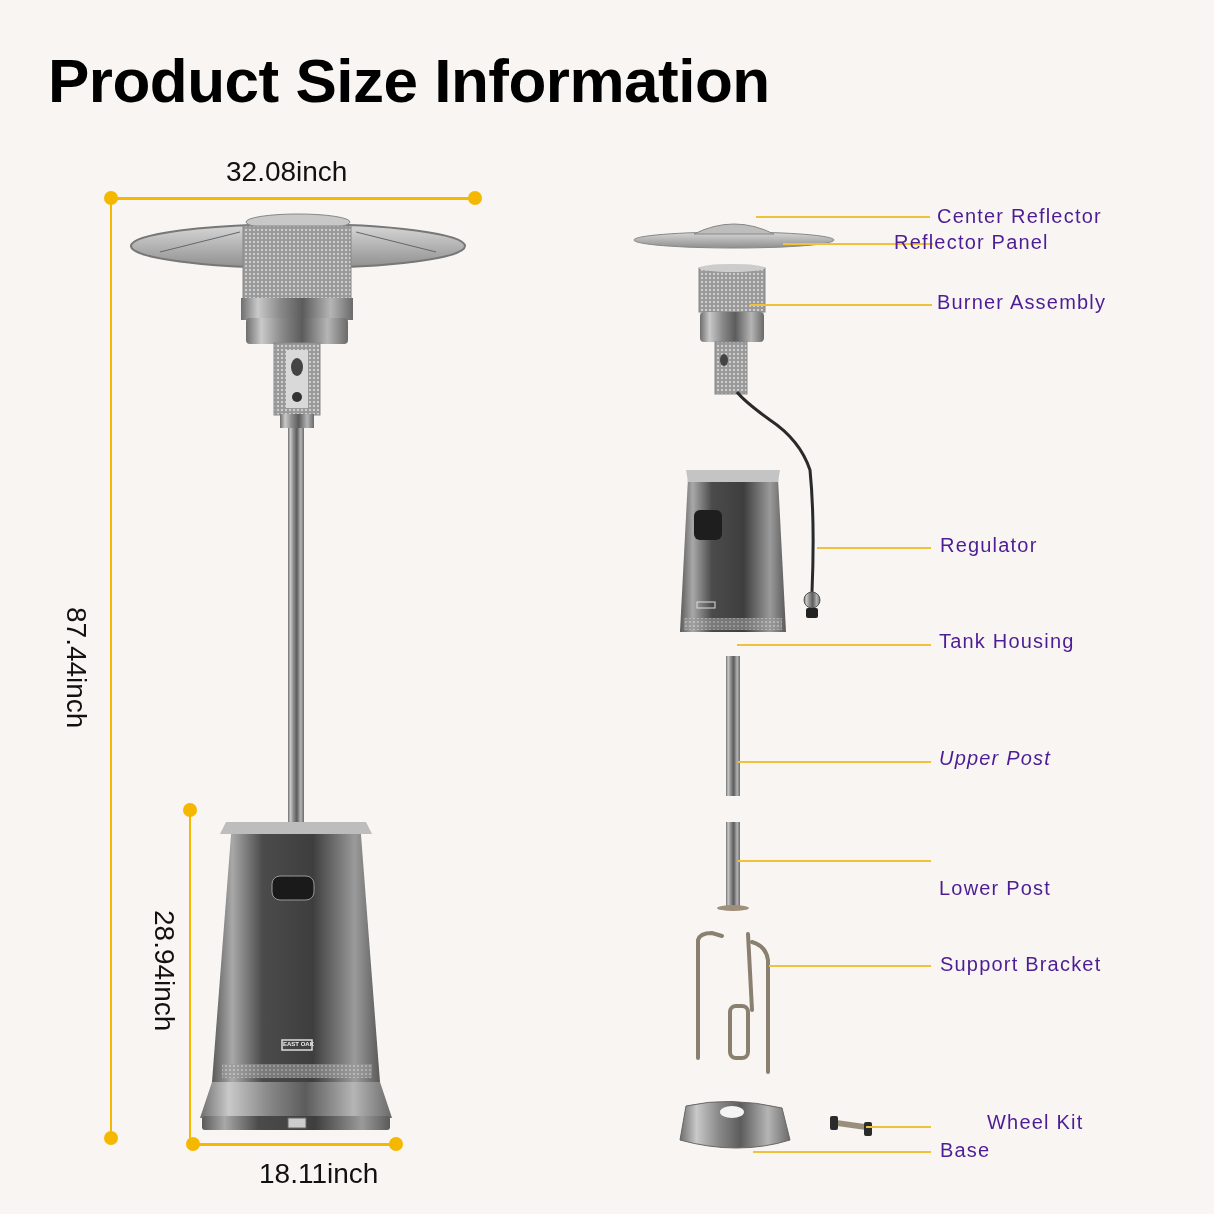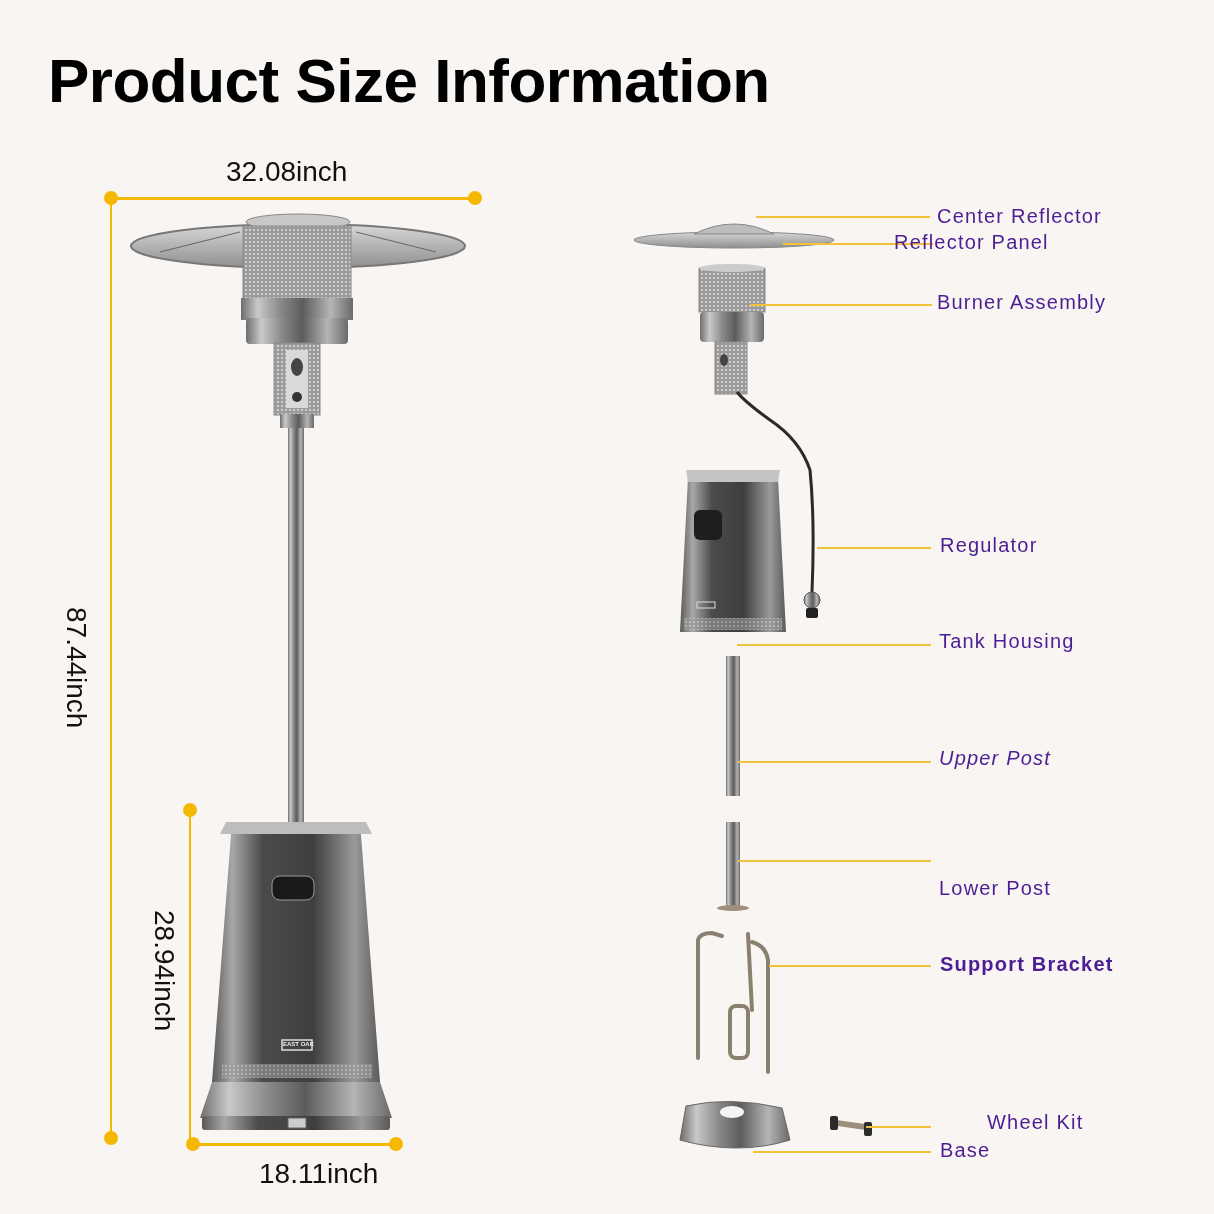--- a/index.html
+++ b/index.html
@@ -164,19 +164,19 @@
 <div class="abs leader" style="left:737px;top:644px;width:194px;"></div>
 <div class="abs part-label" style="left:939px;top:631px;">Tank Housing</div>
 
 <div class="abs leader" style="left:738px;top:761px;width:193px;"></div>
 <div class="abs part-label" style="left:939px;top:748px;font-style:italic;">Upper Post</div>
 
 <div class="abs leader" style="left:738px;top:860px;width:193px;"></div>
 <div class="abs part-label" style="left:939px;top:846px;margin-top:32px;">Lower Post</div>
 
 <div class="abs leader" style="left:769px;top:965px;width:162px;"></div>
-<div class="abs part-label" style="left:940px;top:954px;font-weight:bold;">Support Bracket</div>
+<div class="abs part-label" style="left:940px;top:954px;">Support Bracket</div>
 
 <div class="abs leader" style="left:866px;top:1126px;width:65px;"></div>
 <div class="abs part-label" style="left:971px;top:1112px;margin-left:16px;">Wheel Kit</div>
 
 <div class="abs leader" style="left:753px;top:1151px;width:178px;"></div>
 <div class="abs part-label" style="left:940px;top:1140px;">Base</div>
 
 </body></html>

